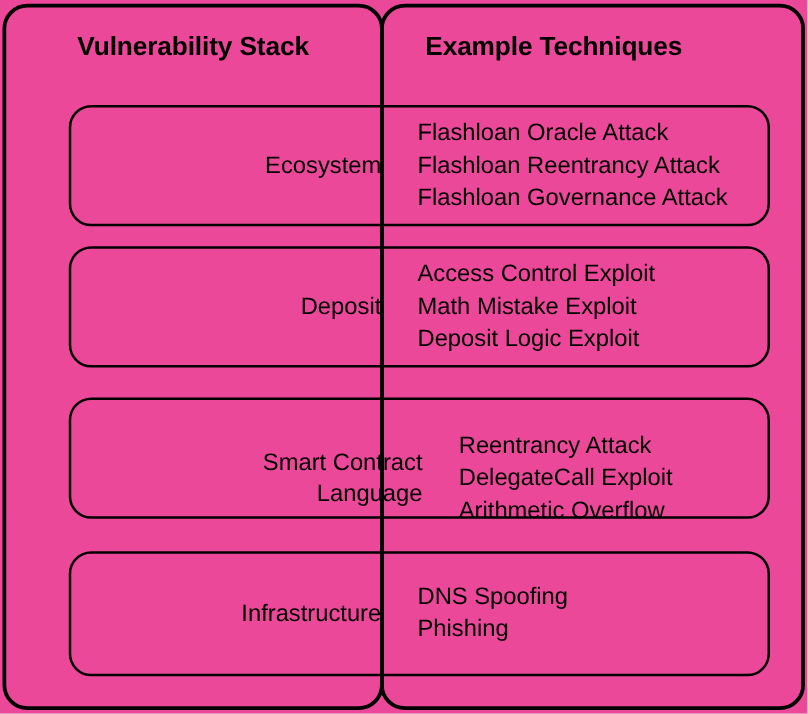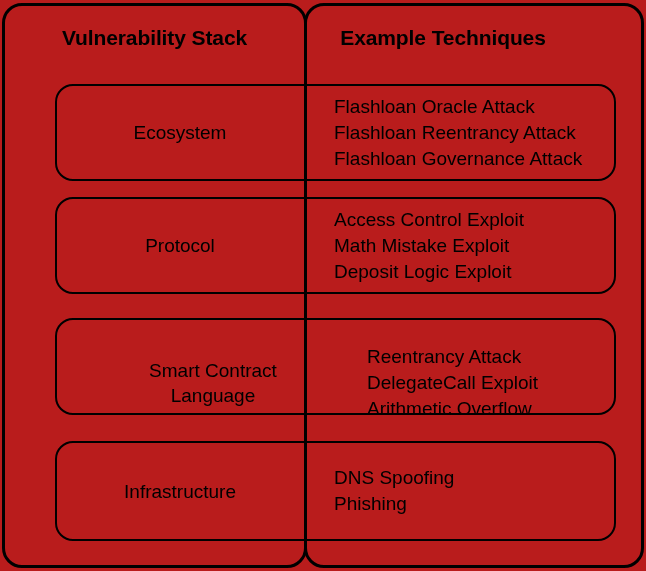--- a/index.html
+++ b/index.html
@@ -12,21 +12,21 @@
     font-family: "Liberation Sans", sans-serif;
     color: #000000;
     -webkit-font-smoothing: antialiased;
   }
 
   
   #diagram-root {
     position: relative;
     width: 646px;
     height: 571px;
-    background: #b91c1c;
+    background: #ec4899;
     overflow: hidden;
   }
 
   
   .column-shell {
     position: absolute;
     box-sizing: border-box;
     border: 3px solid #000000;
     background: transparent;
     pointer-events: none;
@@ -92,21 +92,21 @@
     align-items: center;
   }
   .rc-1 { top: 84px;  height: 97px;  }
   .rc-2 { top: 197px; height: 97px;  }
   .rc-3 { top: 328px; height: 110px; margin-left: 33px;  }
   .rc-4 { top: 441px; height: 100px; }
 
   .stack-label {
     width: 250px;
     flex: 0 0 250px;
-    text-align: center;
+    text-align: right;
     font-size: 19px;
     line-height: 25px;
     white-space: pre-line;
   }
   .technique-list {
     flex: 1 1 auto;
     padding-left: 29px;
     font-size: 19px;
     line-height: 26px;
     text-align: left;
@@ -145,21 +145,21 @@
     <div class="stack-label">Ecosystem</div>
     <div class="technique-list">
       <div class="technique-item">Flashloan Oracle Attack</div>
       <div class="technique-item">Flashloan Reentrancy Attack</div>
       <div class="technique-item">Flashloan Governance Attack</div>
     </div>
   </div>
 
   <div class="row-box row-2"></div>
   <div class="row-content rc-2">
-    <div class="stack-label">Protocol</div>
+    <div class="stack-label">Deposit</div>
     <div class="technique-list">
       <div class="technique-item">Access Control Exploit</div>
       <div class="technique-item">Math Mistake Exploit</div>
       <div class="technique-item">Deposit Logic Exploit</div>
     </div>
   </div>
 
   <div class="row-box row-3"></div>
   <div class="row-content rc-3">
     <div class="stack-label">Smart Contract

